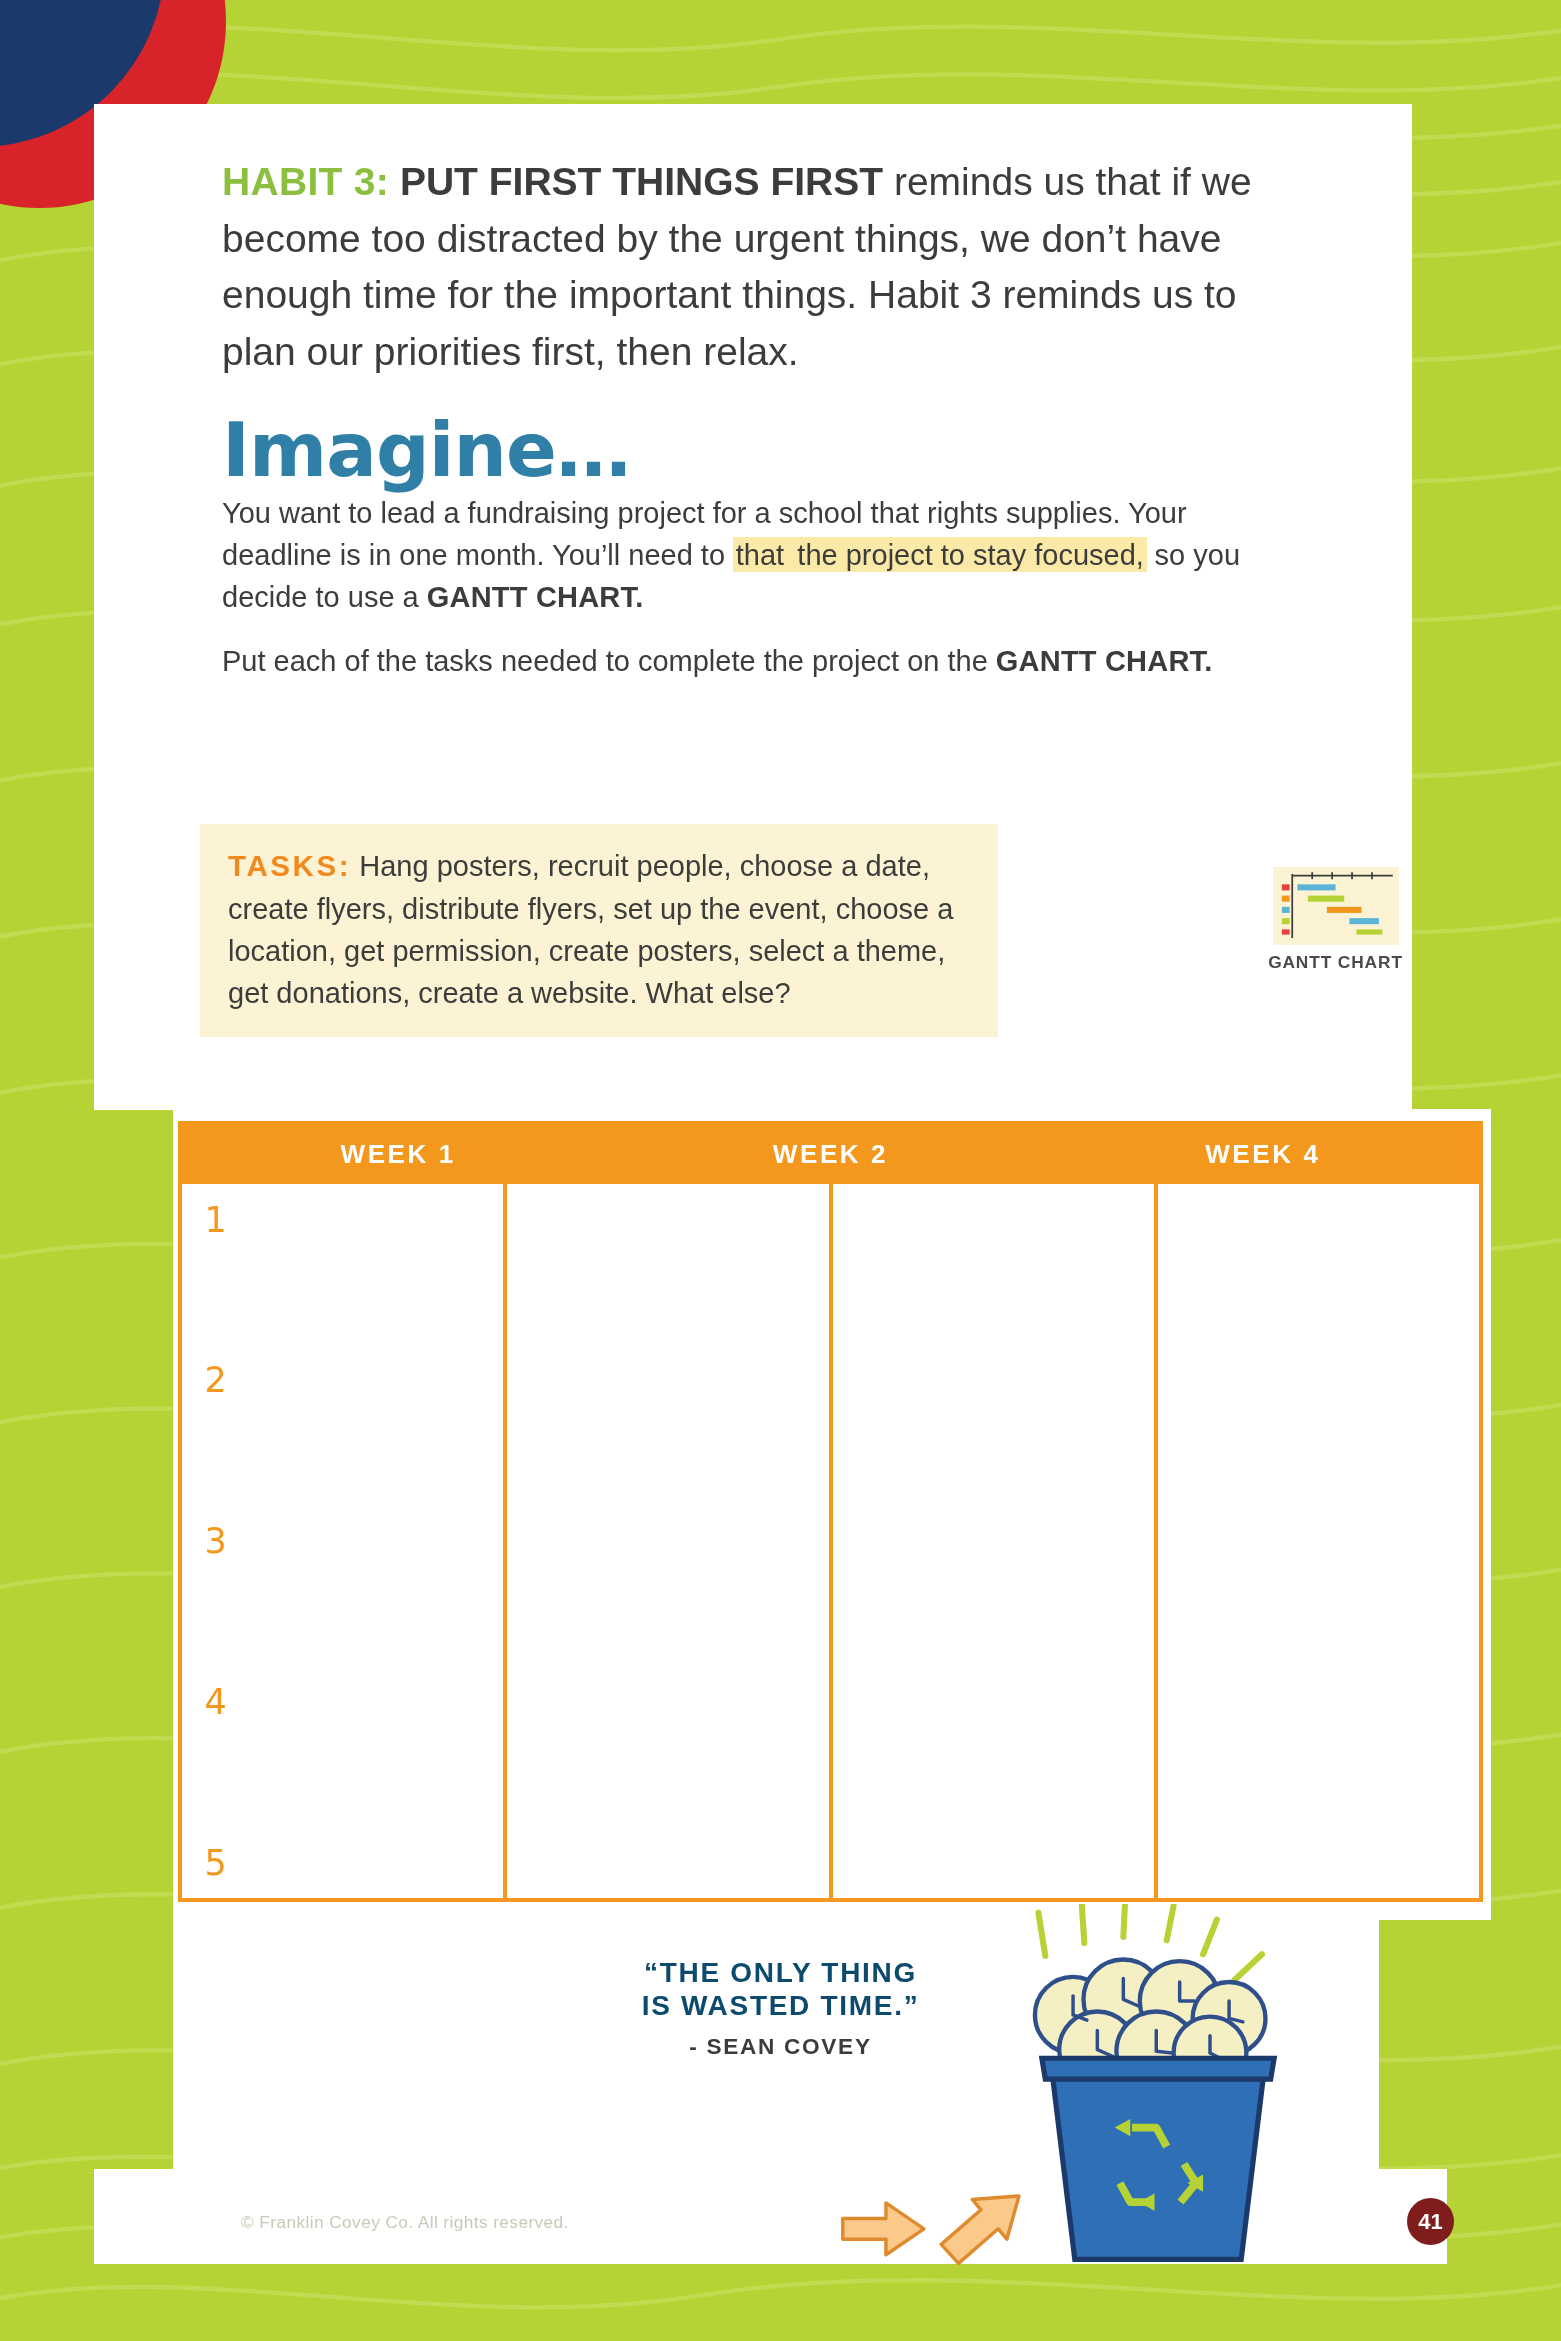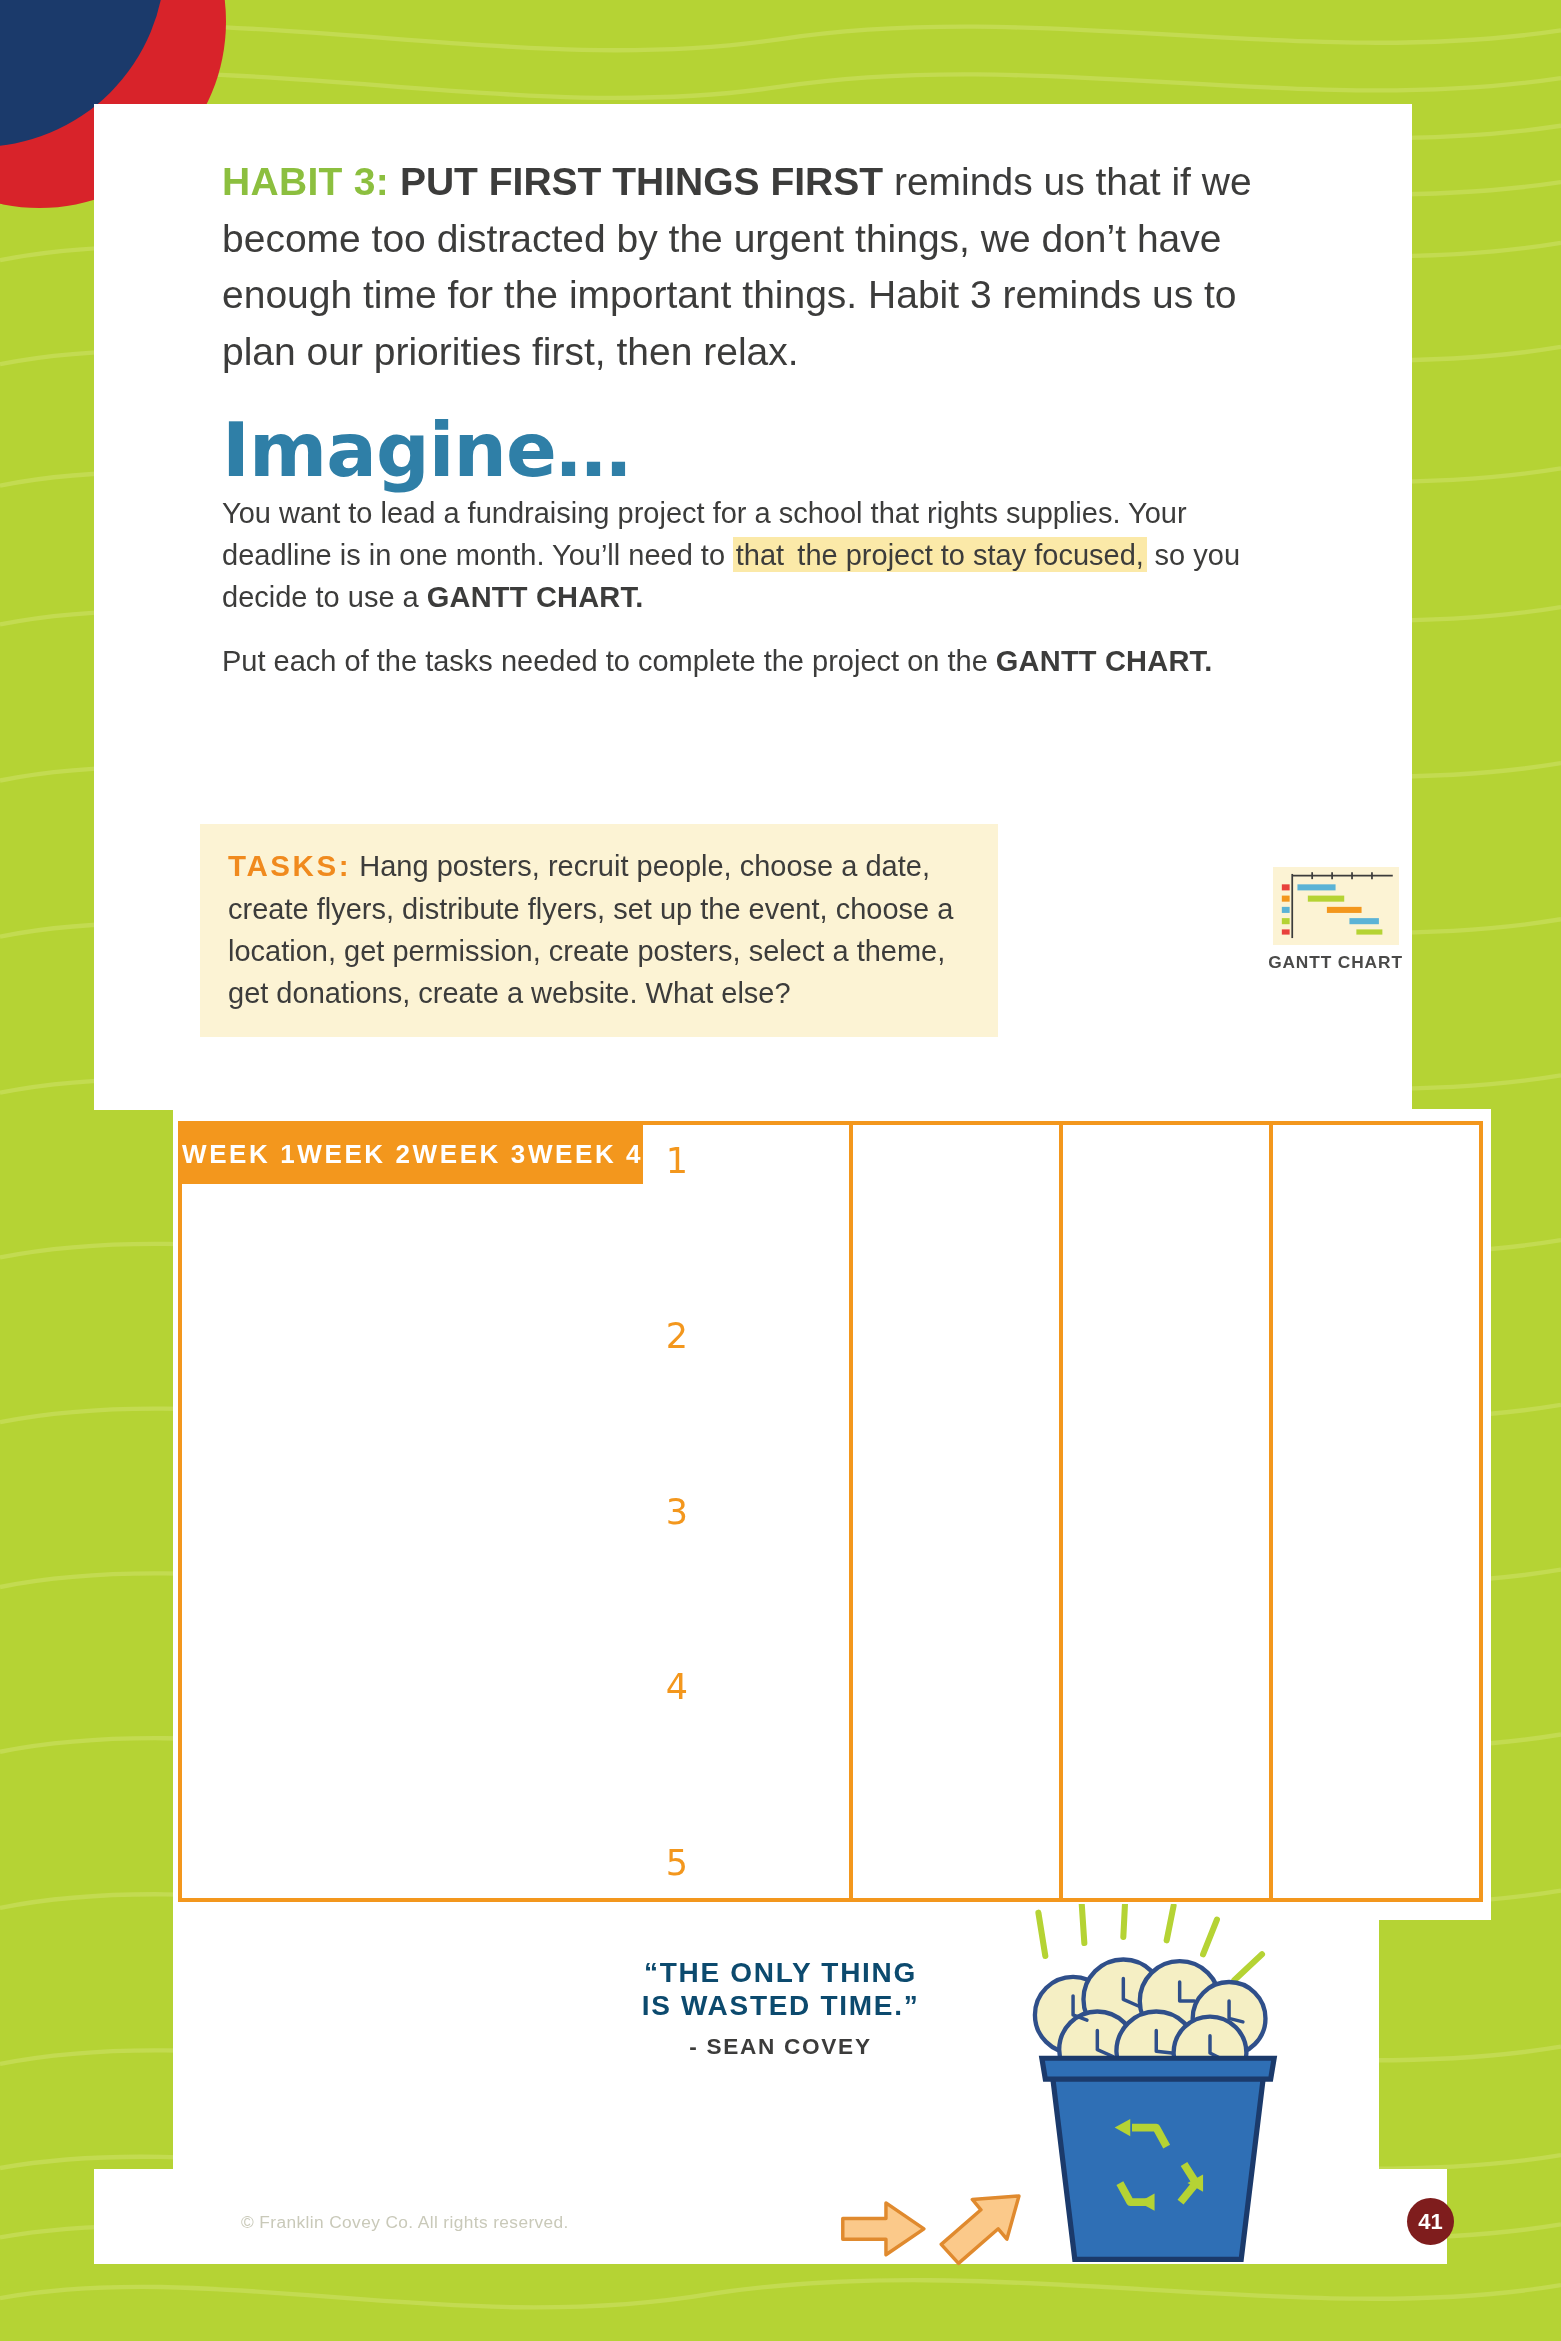--- a/index.html
+++ b/index.html
@@ -153,21 +153,21 @@
   }
 
   
   #weeks-table {
     position: absolute;
     left: 178px; top: 1121px;
     width: 1305px; height: 781px;
     border: 4.3px solid #f3971d;
     background: #ffffff;
     display: flex;
-    flex-direction: row;
+    flex-direction: column;
   }
   #weeks-head {
     display: flex;
     height: 59px;
     background: #f3971d;
   }
   #weeks-head .th {
     flex: 1;
     color: #ffffff;
     font-weight: bold;
@@ -335,21 +335,20 @@
       <rect x="96" y="72" width="30" height="6" fill="#b5d334"></rect>
     </svg>
   </div>
   <div class="cap">GANTT CHART</div>
 </div>
 
 <div id="weeks-table">
   <div id="weeks-head">
     <div class="th">WEEK 1</div>
     <div class="th">WEEK 2</div>
-    <div class="th">WEEK 3</div>
     <div class="th">WEEK 4</div>
   </div>
   <div id="weeks-body">
     <div class="td">
       <div id="row-numbers">
         <span>1</span>
         <span>2</span>
         <span>3</span>
         <span>4</span>
         <span>5</span>

